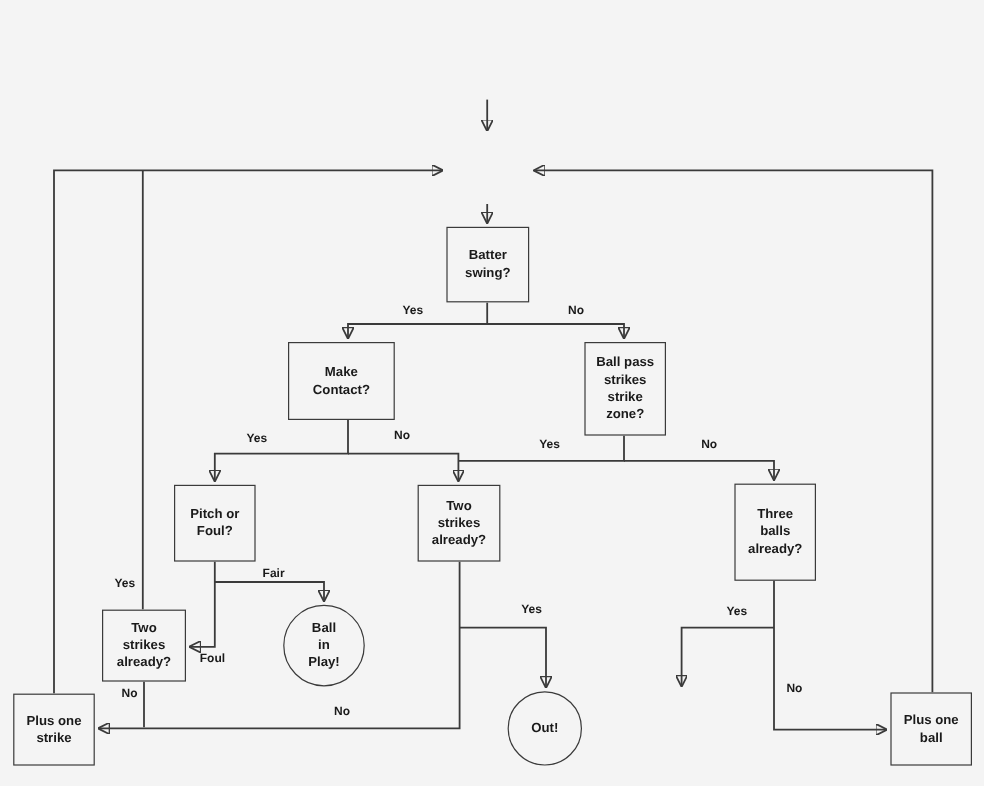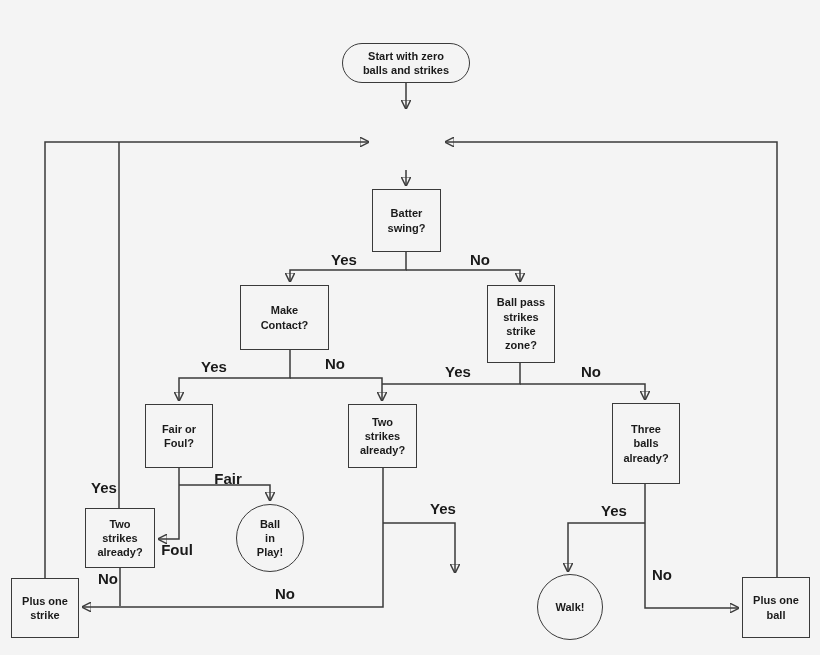--- a/index.html
+++ b/index.html
@@ -15,21 +15,21 @@
   .node{
     position:absolute;display:flex;align-items:center;justify-content:center;
     text-align:center;white-space:pre-line;
     font-size:11px;font-weight:bold;line-height:1.3;color:var(--text);
     border:1.6px solid var(--line);background:var(--bg);box-sizing:border-box;
   }
   .node.terminator{border-radius:20px;}
   .node.end{border-radius:50%;}
   .edge-label{
     position:absolute;transform:translate(-50%,-50%);
-    font-size:15px;font-weight:bold;color:var(--text);white-space:nowrap;
+    font-size:10px;font-weight:bold;color:var(--text);white-space:nowrap;
   }
 </style>
 </head>
 <body>
 
 <div class="canvas">
 
   <svg class="connectors" width="820" height="655" viewBox="0 0 820 655">
     <defs>
       <marker id="arw" viewBox="0 0 10 10" refX="8.5" refY="5" markerWidth="6.5" markerHeight="6.5" orient="auto-start-reverse">
@@ -49,56 +49,54 @@
     <path d="M119 508 L119 142"></path>
     <path d="M45 578 L45 142 L368 142" marker-end="url(#arw)"></path>
     <path d="M120 568 L120 606"></path>
     <path d="M383 468 L383 607 L83 607" marker-end="url(#arw)"></path>
     <path d="M383 523 L455 523 L455 572" marker-end="url(#arw)"></path>
     <path d="M645 468 L645 608 L738 608" marker-end="url(#arw)"></path>
     <path d="M645 523 L568 523 L568 571" marker-end="url(#arw)"></path>
     <path d="M777 577 L777 142 L446 142" marker-end="url(#arw)"></path>
   </svg>
 
-  <div class="node terminator" style="left:342px;top:43px;width:128px;height:40px">Start with zero
-balls and strikes</div>
 
 
   <div class="node rect" style="left:372px;top:189px;width:69px;height:63px">Batter
 swing?</div>
 
   <div class="node rect" style="left:240px;top:285px;width:89px;height:65px">Make
 Contact?</div>
 
   <div class="node rect" style="left:487px;top:285px;width:68px;height:78px">Ball pass
 strikes
 strike
 zone?</div>
 
-  <div class="node rect" style="left:145px;top:404px;width:68px;height:64px">Fair or
+  <div class="node rect" style="left:145px;top:404px;width:68px;height:64px">Pitch or
 Foul?</div>
 
   <div class="node rect" style="left:348px;top:404px;width:69px;height:64px">Two
 strikes
 already?</div>
 
   <div class="node rect" style="left:612px;top:403px;width:68px;height:81px">Three
 balls
 already?</div>
 
   <div class="node rect" style="left:85px;top:508px;width:70px;height:60px">Two
 strikes
 already?</div>
 
   <div class="node end" style="left:236px;top:504px;width:68px;height:68px">Ball
 in
 Play!</div>
 
+  <div class="node end" style="left:423px;top:576px;width:62px;height:62px">Out!</div>
 
-  <div class="node end" style="left:537px;top:574px;width:66px;height:66px">Walk!</div>
 
   <div class="node rect" style="left:11px;top:578px;width:68px;height:60px">Plus one
 strike</div>
 
   <div class="node rect" style="left:742px;top:577px;width:68px;height:61px">Plus one
 ball</div>
 
   <div class="edge-label" style="left:344px;top:259px">Yes</div>
   <div class="edge-label" style="left:480px;top:259px">No</div>
   <div class="edge-label" style="left:214px;top:366px">Yes</div>

